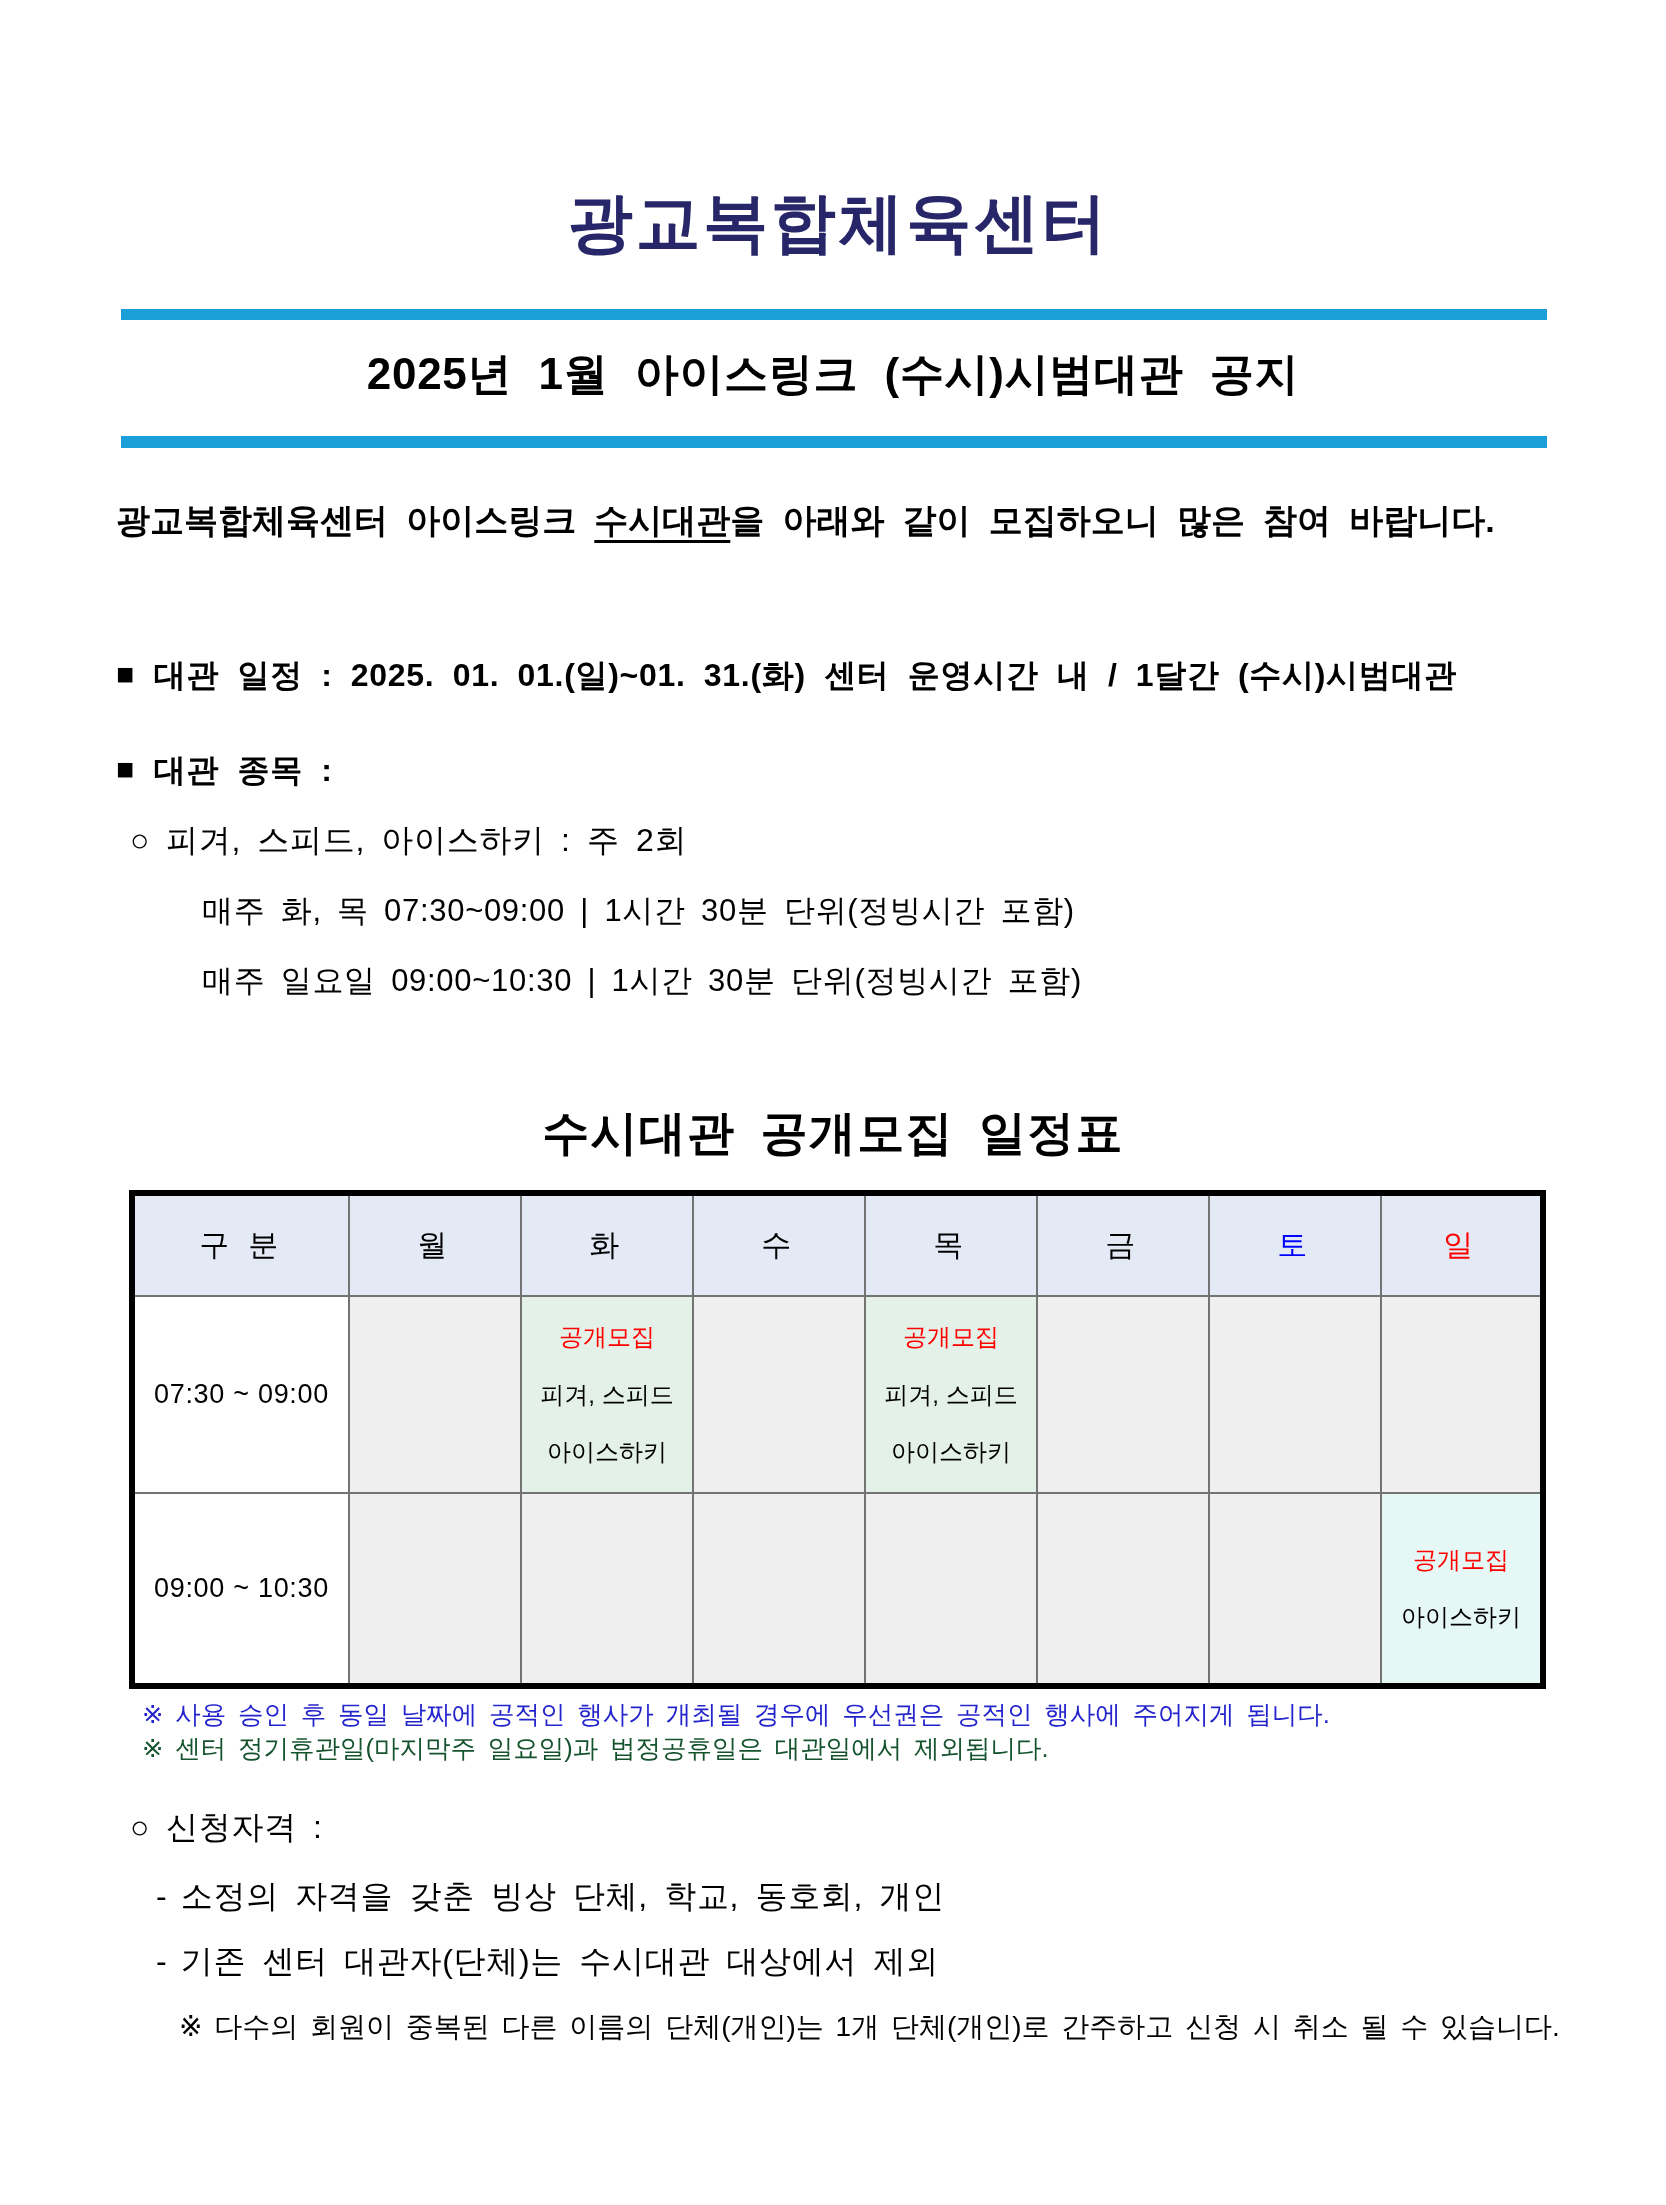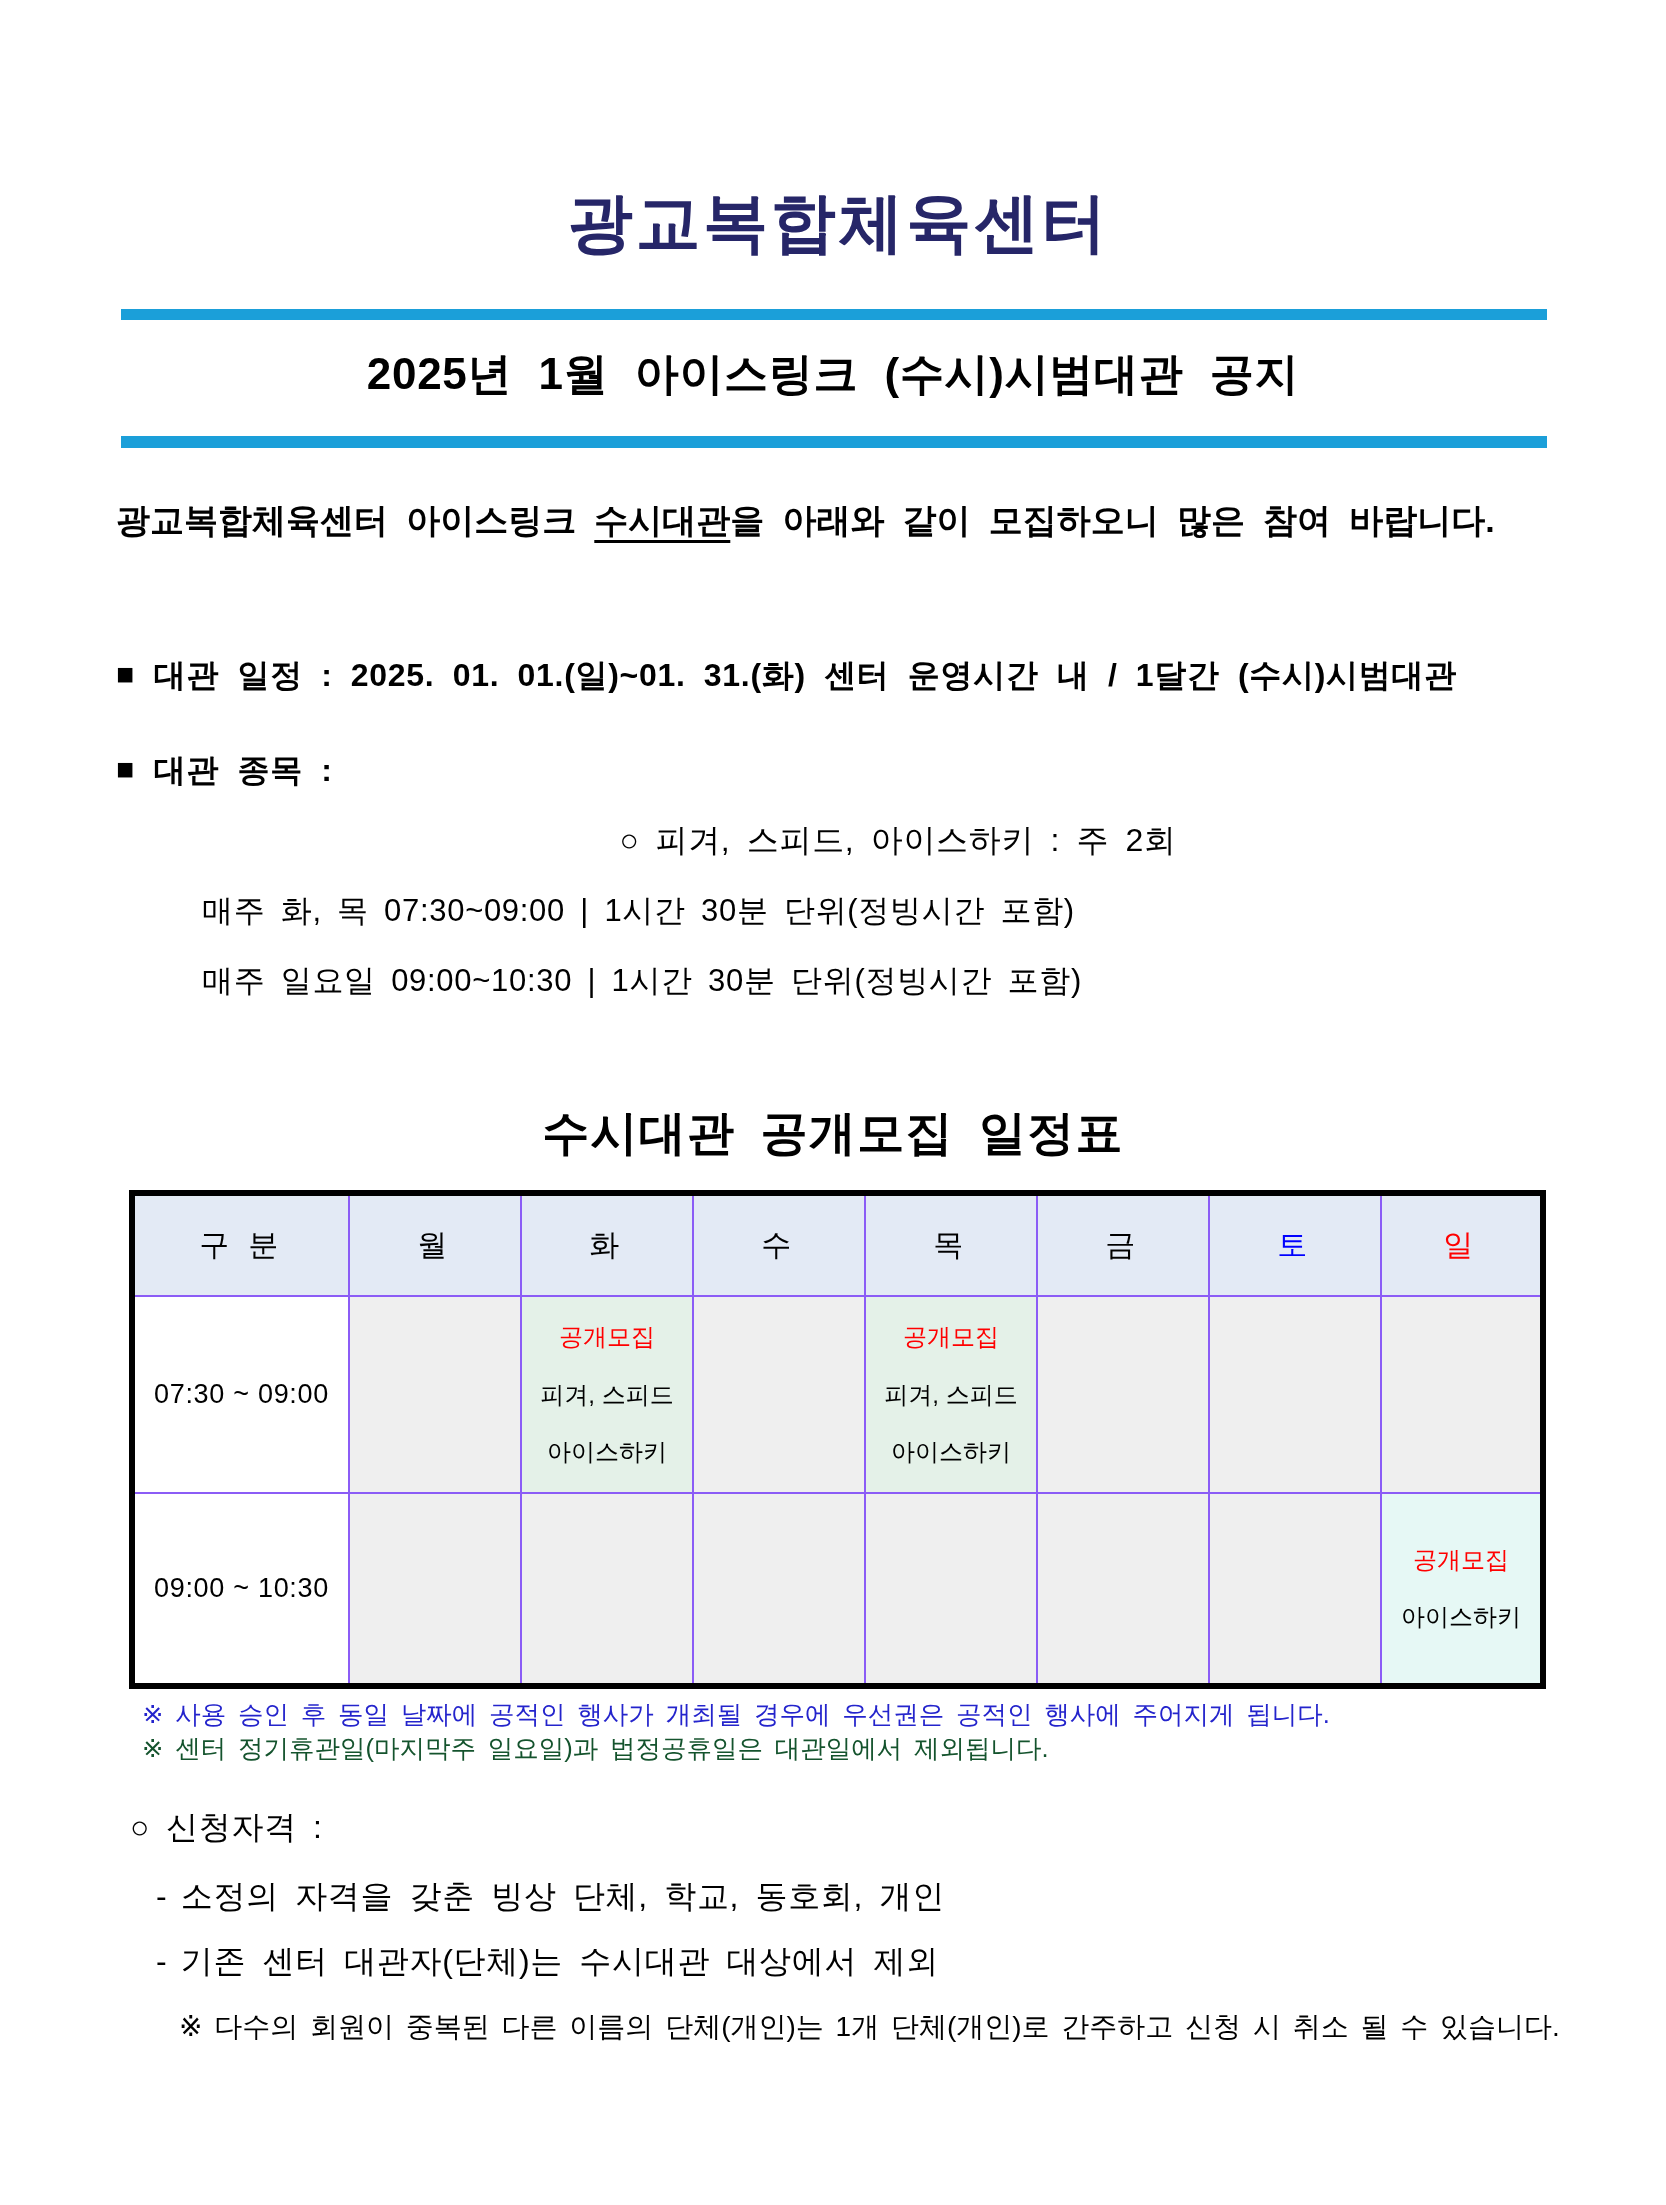--- a/index.html
+++ b/index.html
@@ -47,41 +47,41 @@
   }
   .sq-line.first{margin-top:112px;}
   .sq-line.second{margin-top:52px;}
   .sq-line .mk{font-size:30px;margin-right:19px;position:relative;top:-1.3px;}
   .item-title{
     margin-left:130px;
     font-size:32px;line-height:40px;
     word-spacing:6.7px;letter-spacing:0.7px;
   }
   .item-title .mk{font-size:32px;font-weight:bold;margin-right:16px;}
-  .item-title.i1{margin-top:28px;text-align:center;}
+  .item-title.i1{margin-top:28px;}
   .item-title.i2{margin-top:112px;}
   .item-detail{
     margin-left:202px;margin-top:31px;
     font-size:31px;line-height:39px;
     word-spacing:6px;letter-spacing:0.7px;
   }
   .table-title{
     margin-top:106px;
     text-align:center;
     font-size:47px;line-height:54px;
     font-weight:bold;word-spacing:10.8px;letter-spacing:1.3px;
   }
   table.schedule{
     margin-left:129px;margin-top:30px;
     width:1411px;table-layout:fixed;
     border-collapse:collapse;
     border:6.7px solid #000;
   }
   table.schedule th,table.schedule td{
-    border:2px solid #8b5cf6;
+    border:2px solid #737373;
     vertical-align:middle;text-align:center;
     padding:0;overflow:hidden;
   }
   table.schedule thead th{
     height:99px;
     font-size:30px;font-weight:normal;
     letter-spacing:5.4px;
   }
   table.schedule tr.r1 td{height:195px;}
   table.schedule tr.r2 td{height:189px;}

